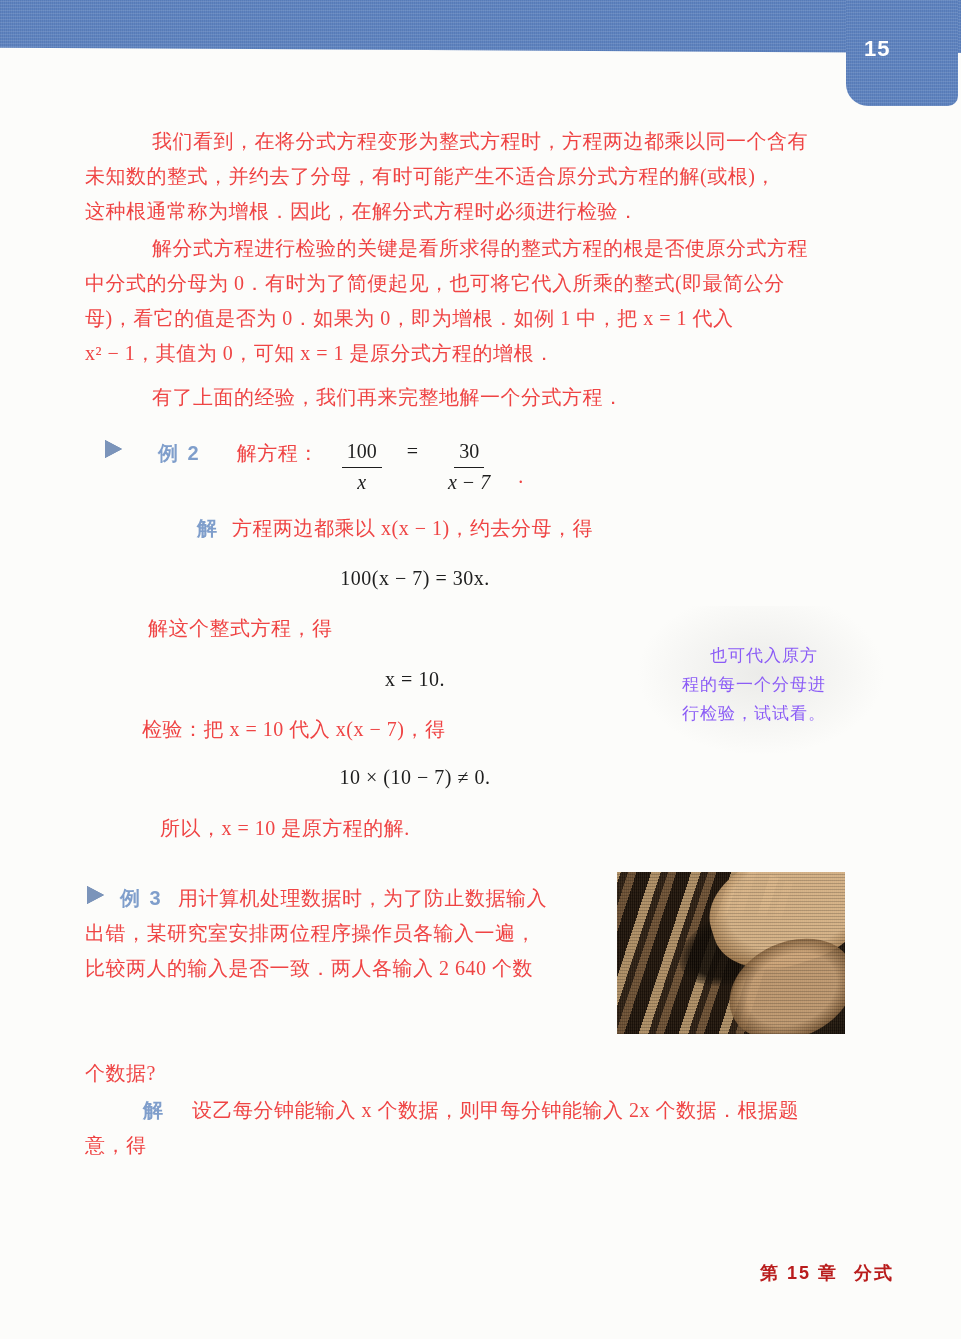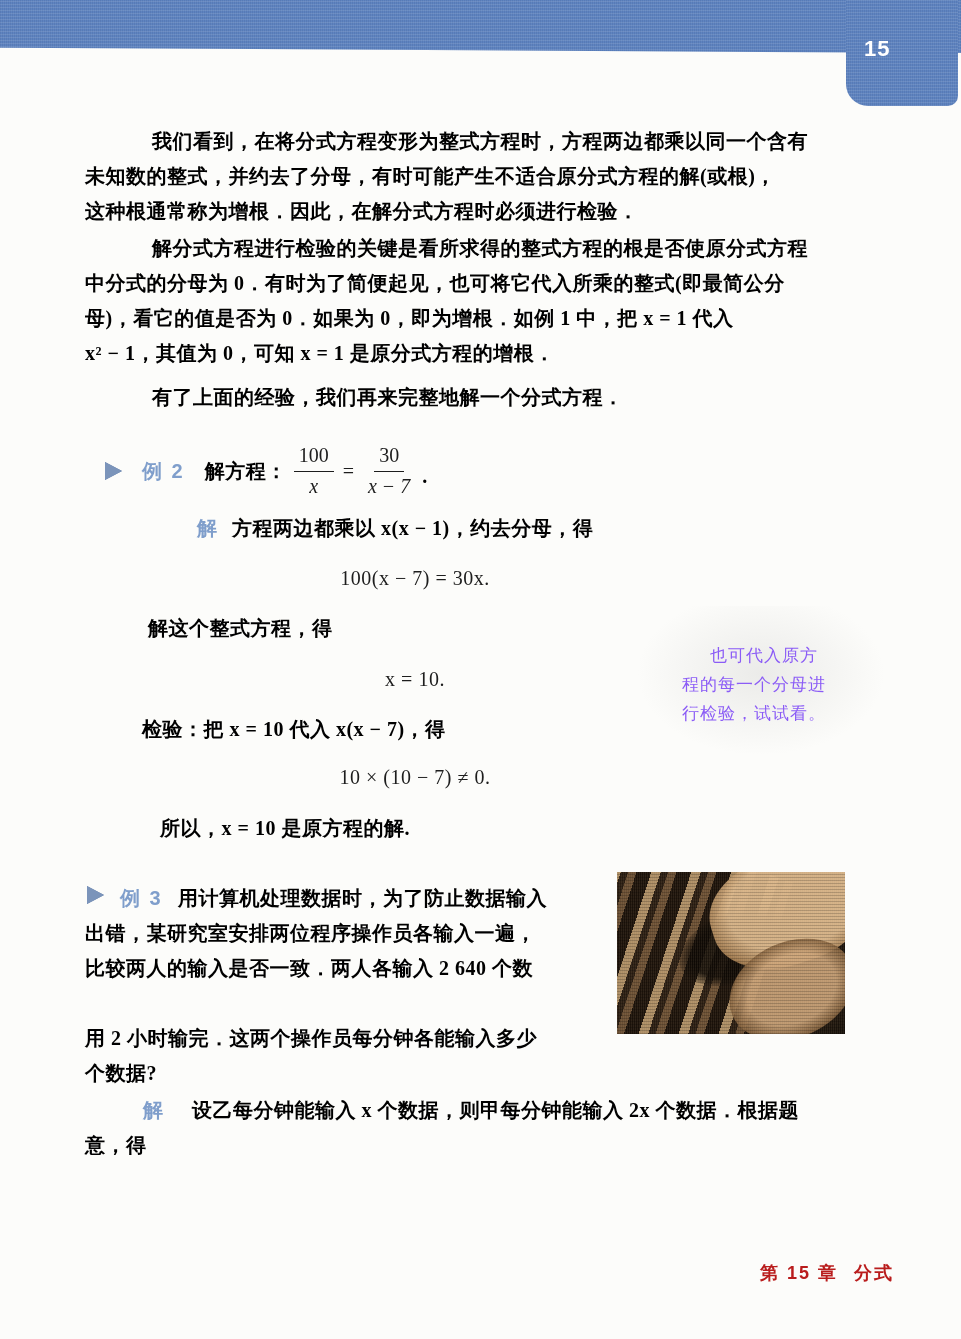--- a/index.html
+++ b/index.html
@@ -27,25 +27,25 @@
     border-radius:0 0 10px 22px;
   }
   .page-num {
     position:absolute; left:864px; top:36px; width:44px;
     font-family:"Liberation Sans", sans-serif; font-weight:bold;
     font-size:22px; color:#ffffff; letter-spacing:1px;
   }
   
   .tline {
     position:absolute; font-size:20px; line-height:26px; white-space:pre;
-    color:#000000; letter-spacing:.5px;font-weight:bold;
+    color:#ef4444; letter-spacing:.5px;
   }
   .math { font-style:italic; }
   
-  .ex-row { position:absolute; display:flex; align-items:center; }
+  .ex-row { position:absolute; display:flex; align-items:flex-start;gap:16px; }
   .marker {
     width:0; height:0; flex:0 0 auto;
     border-left:17px solid #7b94ba; border-top:9px solid transparent;
     border-bottom:9px solid transparent; filter:drop-shadow(0 0 .5px #5c79a4);
   }
   .ex-label {
     font-family:"Liberation Sans", sans-serif; font-weight:bold;
     color:#7f9ecb; font-size:20px; letter-spacing:2px; white-space:pre;
     text-shadow:0 0 1px rgba(255,255,255,.6);
   }
@@ -171,21 +171,20 @@
     <div class="mline">也可代入原方</div>
     <div class="mline">程的每一个分母进</div>
     <div class="mline">行检验，试试看。</div>
   </div>
 
   <div class="marker" style="position:absolute;left:87px;top:886px"></div>
   <div class="ex-label" style="position:absolute;left:120px;top:885px">例 3</div>
   <div class="tline" style="left:178px;top:885px">用计算机处理数据时，为了防止数据输入</div>
   <div class="tline" style="left:85px;top:920px">出错，某研究室安排两位程序操作员各输入一遍，</div>
   <div class="tline" style="left:85px;top:955px">比较两人的输入是否一致．两人各输入 2 640 个数</div>
-  <div class="tline" style="left:85px;top:1025px">用 2 小时输完．这两个操作员每分钟各能输入多少</div>
   <div class="tline" style="left:85px;top:1060px">个数据?</div>
 
   <div class="solve-label" style="position:absolute;left:143px;top:1097px">解</div>
   <div class="tline" style="left:192px;top:1097px">设乙每分钟能输入 x 个数据，则甲每分钟能输入 2x 个数据．根据题</div>
   <div class="tline" style="left:85px;top:1132px">意，得</div>
 
   <div class="photo">
     <div class="keys"></div>
     <div class="shadow1"></div>
     <div class="hand1"></div>

